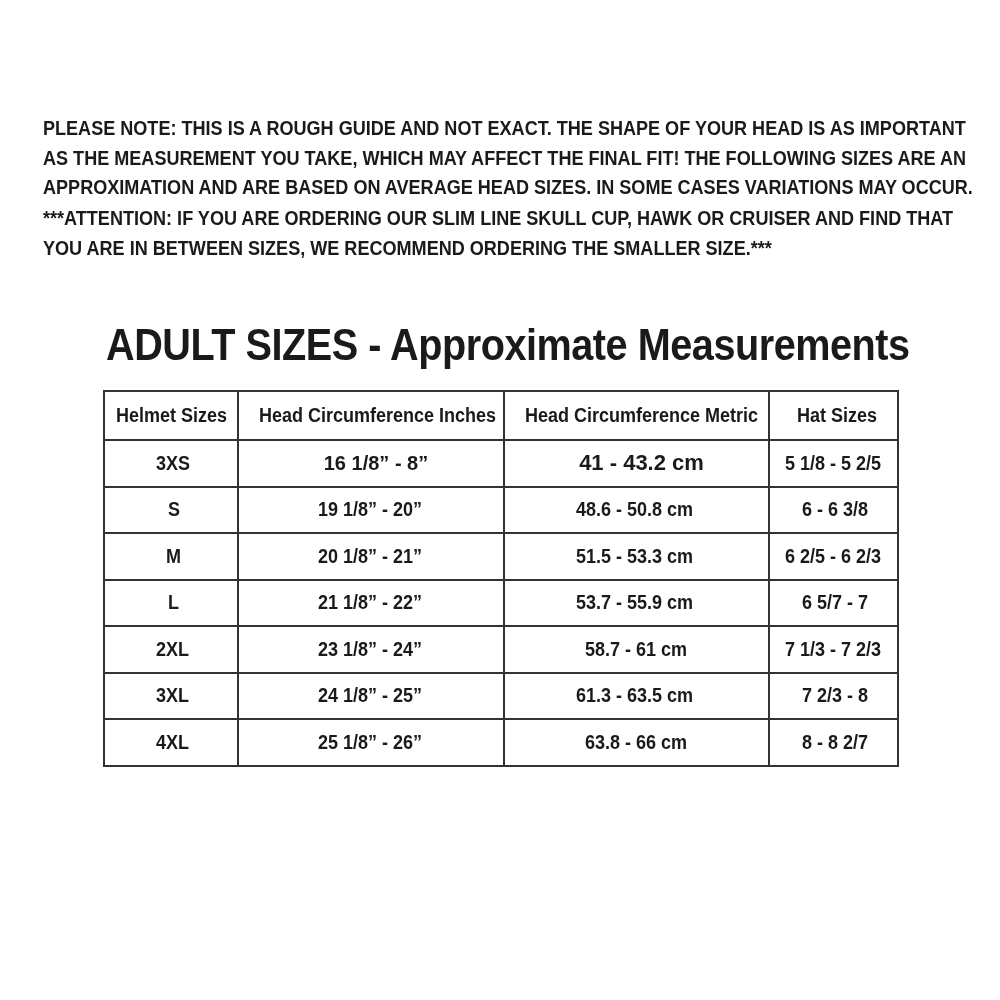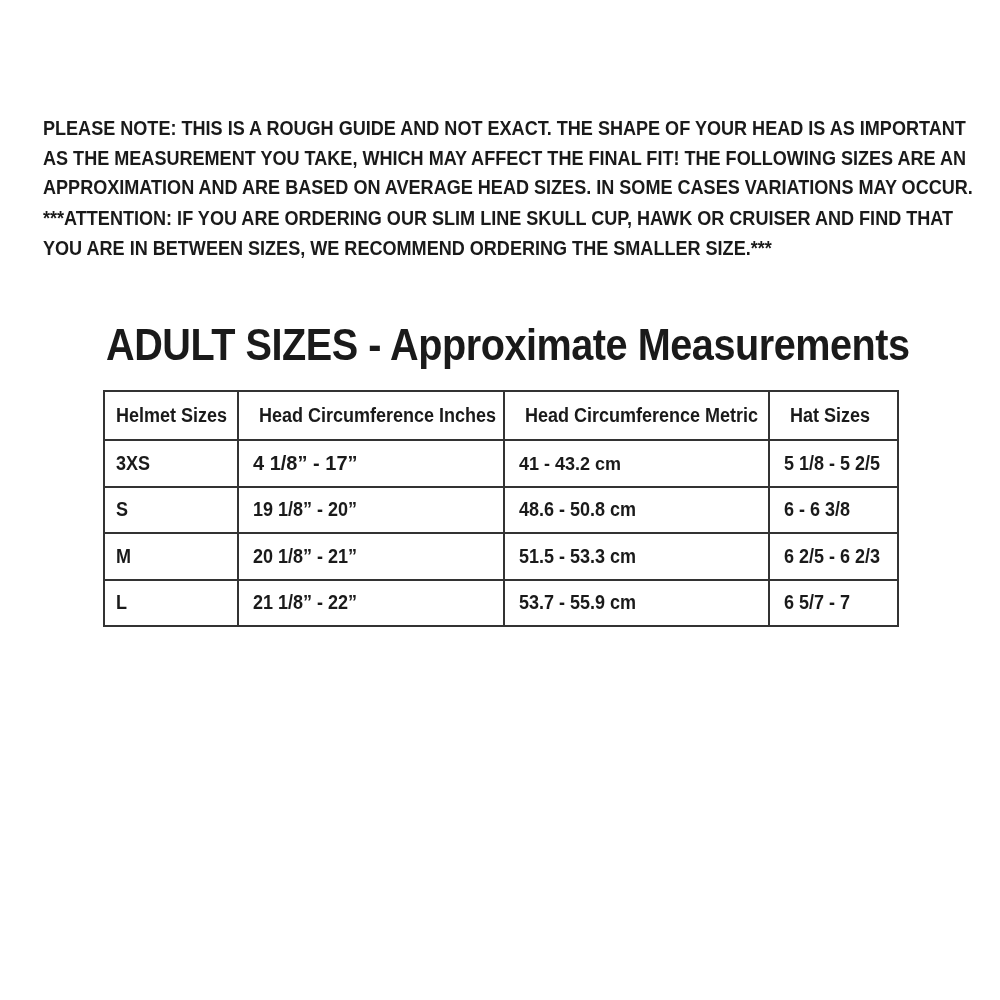--- a/index.html
+++ b/index.html
@@ -15,29 +15,29 @@
   .page-title{
     position:absolute;left:106px;top:320px;font-size:44px;font-weight:bold;
     white-space:nowrap;transform:scaleX(0.9);transform-origin:left top;letter-spacing:-0.5px;
   }
   table.sizes{
     position:absolute;left:103px;top:390px;width:794px;
     border-collapse:collapse;table-layout:fixed;
     border:2.5px solid #222222;
   }
   table.sizes th,table.sizes td{
-    border:2px solid #333333;padding:0 4px 0 14px;text-align:left;vertical-align:middle;
+    border:2px solid #333333;padding:0 4px 0 14px;text-align:center;vertical-align:middle;
     overflow:hidden;font-weight:bold;font-size:20px;color:#1a1a1a;
   }
   table.sizes th{height:47px;padding-left:20px;}
   table.sizes td{height:44.5px;margin-top:32px;}
   table.sizes th:first-child,table.sizes td:first-child{padding-left:11px;}
   .cnd{display:inline-block;transform:scaleX(0.9);transform-origin:left center;white-space:nowrap;}
   .wide{display:inline-block;white-space:nowrap;}          
-  .big{font-size:18px;}                                     
+  .big{font-size:22px;}                                     
 </style>
 </head>
 <body>
 
 <div class="note" id="note1">
   <div>PLEASE NOTE: THIS IS A ROUGH GUIDE AND NOT EXACT. THE SHAPE OF YOUR HEAD IS AS IMPORTANT</div>
   <div>AS THE MEASUREMENT YOU TAKE, WHICH MAY AFFECT THE FINAL FIT! THE FOLLOWING SIZES ARE AN</div>
   <div>APPROXIMATION AND ARE BASED ON AVERAGE HEAD SIZES. IN SOME CASES VARIATIONS MAY OCCUR.</div>
 </div>
 
@@ -59,21 +59,21 @@
     <tr>
       <th><span class="cnd">Helmet Sizes</span></th>
       <th><span class="cnd">Head Circumference Inches</span></th>
       <th><span class="cnd">Head Circumference Metric</span></th>
       <th><span class="cnd">Hat Sizes</span></th>
     </tr>
   </thead>
   <tbody>
     <tr>
       <td><span class="cnd">3XS</span></td>
-      <td><span class="wide">4 1/8” - 17”</span></td>
+      <td><span class="wide">16 1/8” - 8”</span></td>
       <td><span class="wide big">41 - 43.2 cm</span></td>
       <td><span class="cnd">5 1/8 - 5 2/5</span></td>
     </tr>
     <tr>
       <td><span class="cnd">S</span></td>
       <td><span class="cnd">19 1/8” - 20”</span></td>
       <td><span class="cnd">48.6 - 50.8 cm</span></td>
       <td><span class="cnd">6 - 6 3/8</span></td>
     </tr>
     <tr>
@@ -81,14 +81,32 @@
       <td><span class="cnd">20 1/8” - 21”</span></td>
       <td><span class="cnd">51.5 - 53.3 cm</span></td>
       <td><span class="cnd">6 2/5 - 6 2/3</span></td>
     </tr>
     <tr>
       <td><span class="cnd">L</span></td>
       <td><span class="cnd">21 1/8” - 22”</span></td>
       <td><span class="cnd">53.7 - 55.9 cm</span></td>
       <td><span class="cnd">6 5/7 - 7</span></td>
     </tr>
+    <tr>
+      <td><span class="cnd">2XL</span></td>
+      <td><span class="cnd">23 1/8” - 24”</span></td>
+      <td><span class="cnd">58.7 - 61 cm</span></td>
+      <td><span class="cnd">7 1/3 - 7 2/3</span></td>
+    </tr>
+    <tr>
+      <td><span class="cnd">3XL</span></td>
+      <td><span class="cnd">24 1/8” - 25”</span></td>
+      <td><span class="cnd">61.3 - 63.5 cm</span></td>
+      <td><span class="cnd">7 2/3 - 8</span></td>
+    </tr>
+    <tr>
+      <td><span class="cnd">4XL</span></td>
+      <td><span class="cnd">25 1/8” - 26”</span></td>
+      <td><span class="cnd">63.8 - 66 cm</span></td>
+      <td><span class="cnd">8 - 8 2/7</span></td>
+    </tr>
   </tbody>
 </table>
 
 </body></html>

